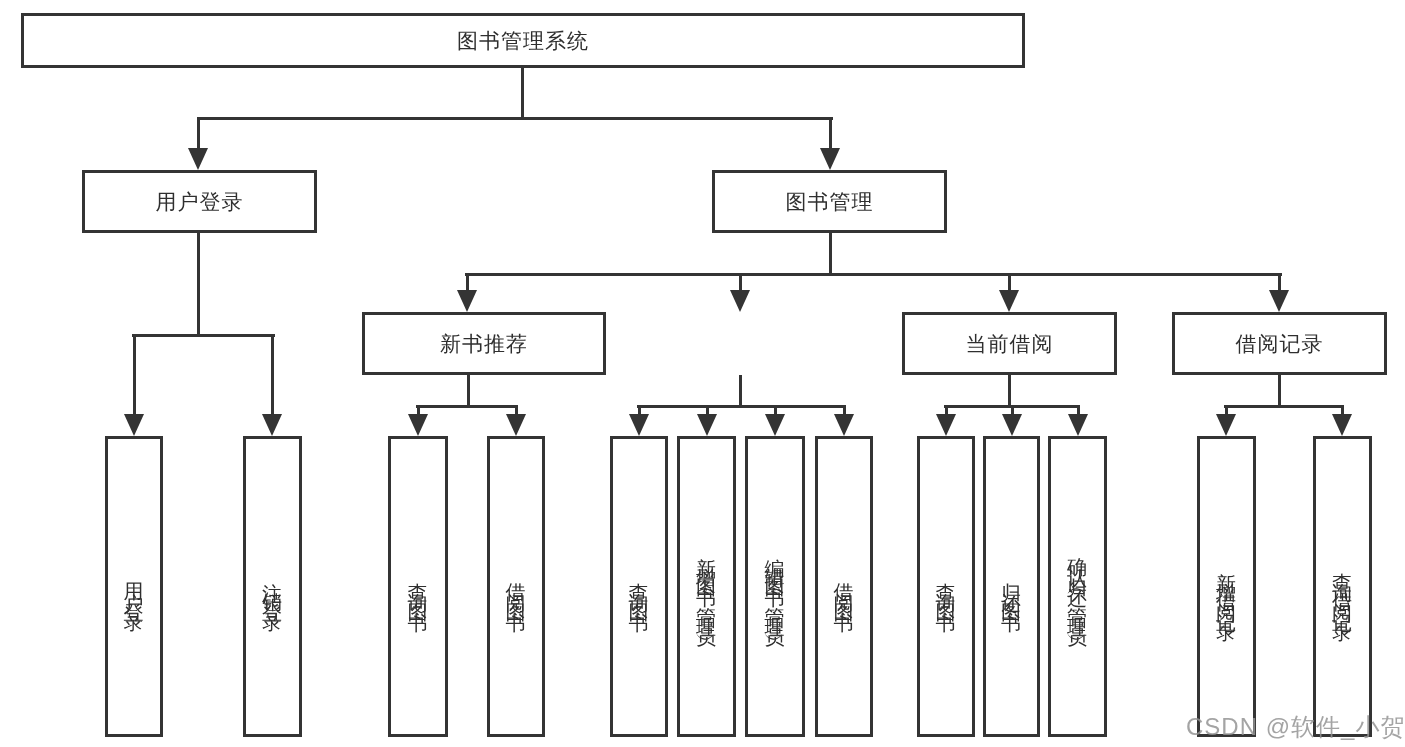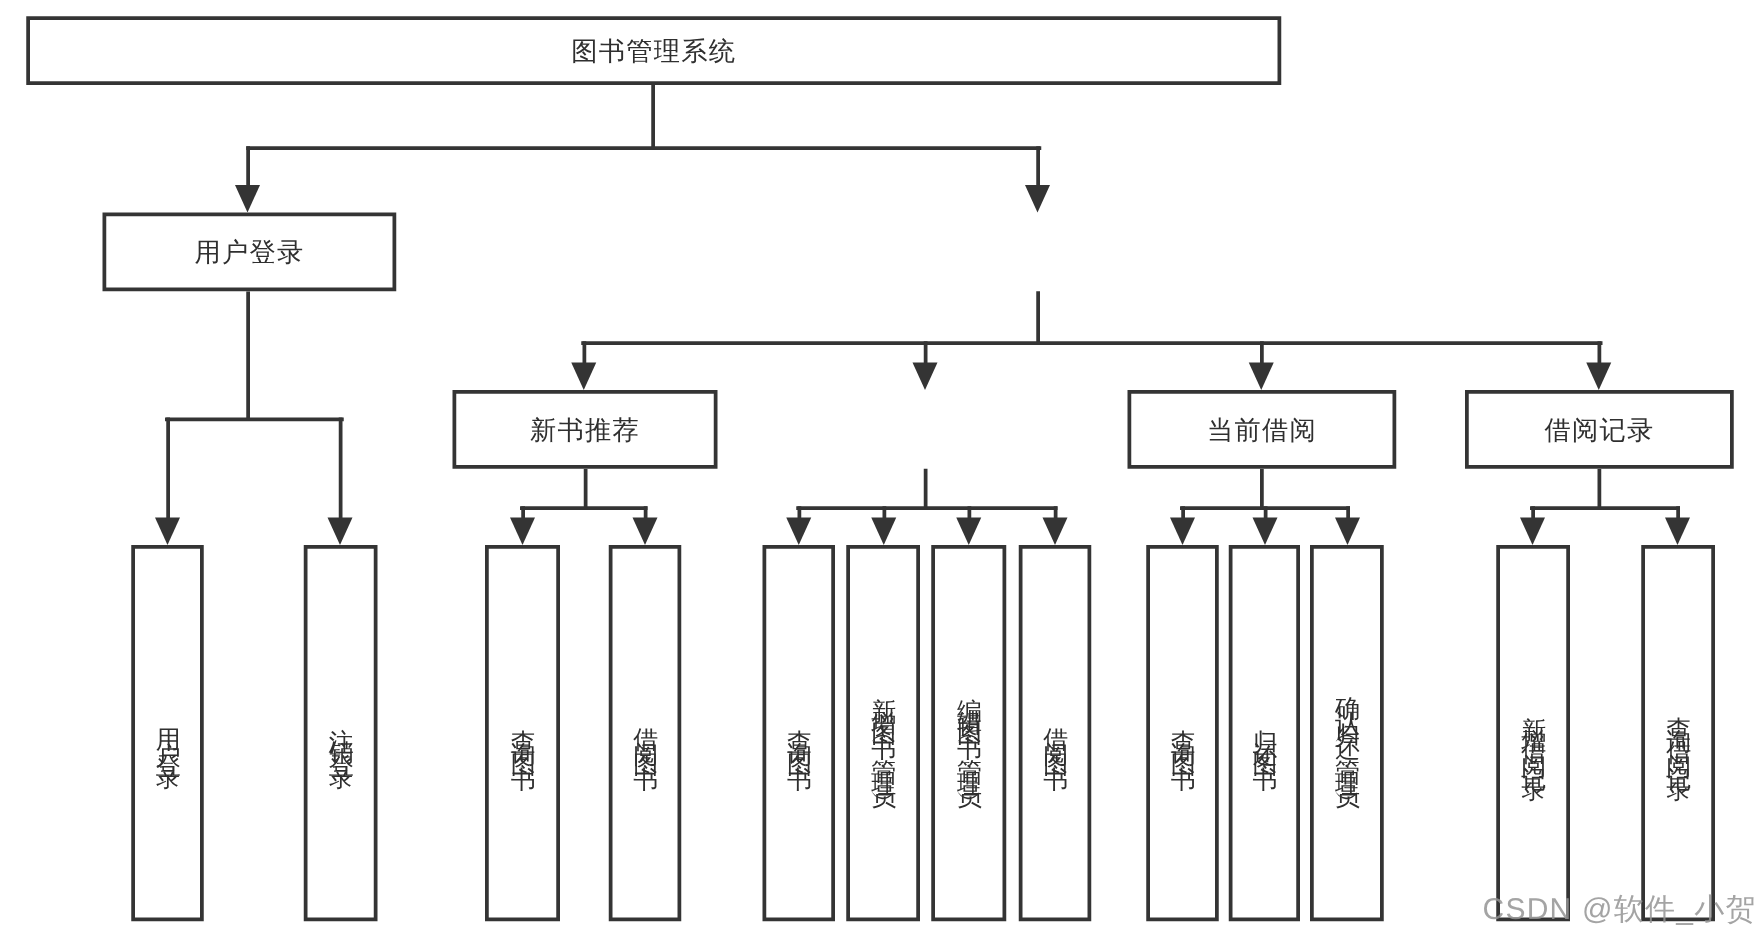--- a/index.html
+++ b/index.html
@@ -92,22 +92,25 @@
   <div class="v" style="left:1341px;top:405px;height:11px"></div>
   <div class="arr" style="left:1332px;top:414px"></div>
 
   <div class="box hbox" style="left:21px;top:13px;width:1004px;height:55px">
     <span>图书管理系统</span>
   </div>
 
   <div class="box hbox" style="left:82px;top:170px;width:235px;height:63px">
     <span>用户登录</span>
   </div>
+  <div class="box hbox" style="left:712px;top:170px;width:235px;height:63px">
+    <span>图书管理</span>
+  </div>
 
-  <div class="box hbox" style="left:362px;top:312px;width:212px;height:63px">
+  <div class="box hbox" style="left:362px;top:312px;width:244px;height:63px">
     <span>新书推荐</span>
   </div>
   <div class="box hbox" style="left:1172px;top:312px;width:215px;height:63px">
     <span>借阅记录</span>
   </div>
   <div class="box hbox" style="left:902px;top:312px;width:215px;height:63px">
     <span>当前借阅</span>
   </div>
 
   <div class="box vbox" style="left:105px;top:436px;width:58px;height:301px">

